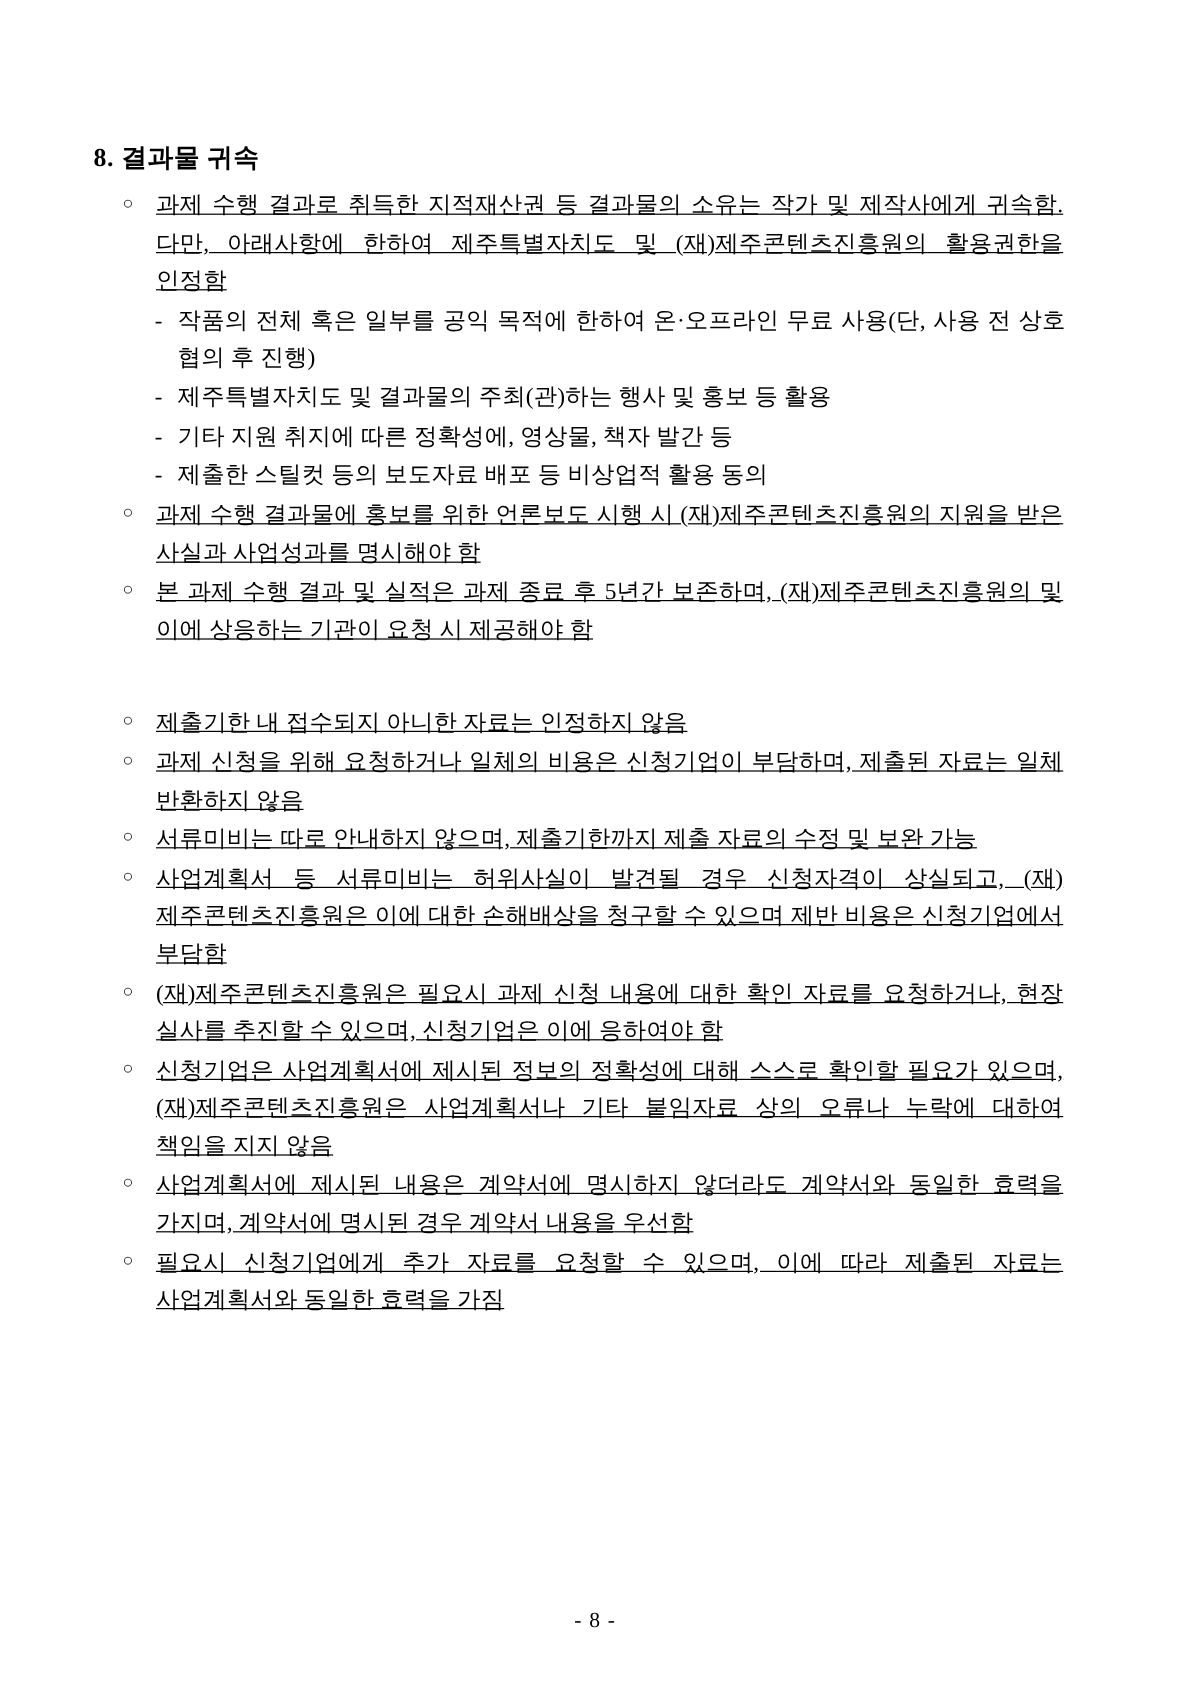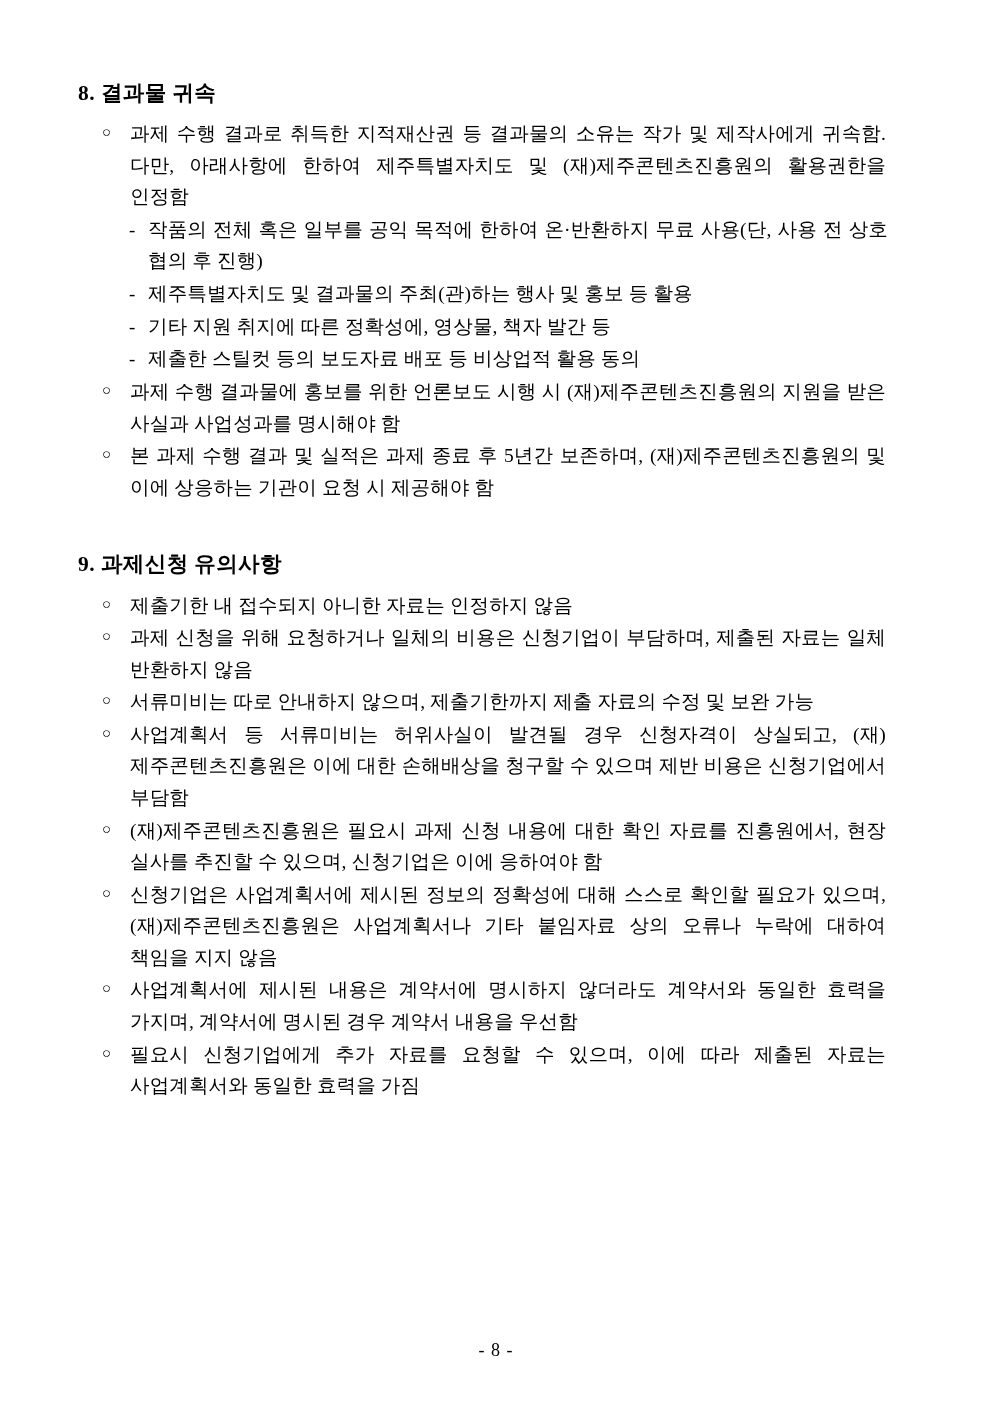--- a/index.html
+++ b/index.html
@@ -11,21 +11,21 @@
     width: 992px;
     min-height: 1403px;
     font-family: "Liberation Serif", "DejaVu Serif", serif;
     color: #000000;
     position: relative;
   }
   .page {
     width: 992px;
     min-height: 1403px;
     box-sizing: border-box;
-    padding: 78px 72px 40px 72px;
+    padding: 116px 72px 40px 72px;
     position: relative;
   }
   .section {
     margin-bottom: 6px;
   }
   .section-heading {
     font-size: 21.5px;
     font-weight: bold;
     letter-spacing: 0.4px;
     margin: 0 0 10px 6px;
@@ -72,20 +72,21 @@
   }
   li.item .text {
     flex: 1 1 auto;
     text-align: justify;
     text-justify: inter-character;
     word-break: keep-all;
     letter-spacing: 0.15px;
   }
   li.item.level1 .text {
     max-width: 756px;
+    text-decoration: underline;
   }
   li.item.level2 .text {
     max-width: 740px;
   }
   .gap-large {
     height: 40px;
   }
   .page-number {
     position: absolute;
     left: 0;
@@ -105,21 +106,21 @@
     <div class="section-heading">
       <span class="num">8.</span><span>결과물 귀속</span>
     </div>
     <ul class="items">
       <li class="item level1">
         <span class="marker circle">○</span>
         <span class="text">과제 수행 결과로 취득한 지적재산권 등 결과물의 소유는 작가 및 제작사에게 귀속함. 다만, 아래사항에 한하여 제주특별자치도 및 (재)제주콘텐츠진흥원의 활용권한을 인정함</span>
       </li>
       <li class="item level2">
         <span class="marker dash">-</span>
-        <span class="text">작품의 전체 혹은 일부를 공익 목적에 한하여 온·반환하지 무료 사용(단, 사용 전 상호 협의 후 진행)</span>
+        <span class="text">작품의 전체 혹은 일부를 공익 목적에 한하여 온·오프라인 무료 사용(단, 사용 전 상호 협의 후 진행)</span>
       </li>
       <li class="item level2">
         <span class="marker dash">-</span>
         <span class="text">제주특별자치도 및 결과물의 주최(관)하는 행사 및 홍보 등 활용</span>
       </li>
       <li class="item level2">
         <span class="marker dash">-</span>
         <span class="text">기타 지원 취지에 따른 정확성에, 영상물, 책자 발간 등</span>
       </li>
       <li class="item level2">
@@ -133,43 +134,40 @@
       <li class="item level1">
         <span class="marker circle">○</span>
         <span class="text">본 과제 수행 결과 및 실적은 과제 종료 후 5년간 보존하며, (재)제주콘텐츠진흥원의 및 이에 상응하는 기관이 요청 시 제공해야 함</span>
       </li>
     </ul>
   </div>
 
   <div class="gap-large"></div>
 
   <div class="section">
-    <div class="section-heading">
-      <span class="num">9.</span><span>과제신청 유의사항</span>
-    </div>
     <ul class="items">
       <li class="item level1">
         <span class="marker circle">○</span>
         <span class="text">제출기한 내 접수되지 아니한 자료는 인정하지 않음</span>
       </li>
       <li class="item level1">
         <span class="marker circle">○</span>
         <span class="text">과제 신청을 위해 요청하거나 일체의 비용은 신청기업이 부담하며, 제출된 자료는 일체 반환하지 않음</span>
       </li>
       <li class="item level1">
         <span class="marker circle">○</span>
         <span class="text">서류미비는 따로 안내하지 않으며, 제출기한까지 제출 자료의 수정 및 보완 가능</span>
       </li>
       <li class="item level1">
         <span class="marker circle">○</span>
         <span class="text">사업계획서 등 서류미비는 허위사실이 발견될 경우 신청자격이 상실되고, (재)제주콘텐츠진흥원은 이에 대한 손해배상을 청구할 수 있으며 제반 비용은 신청기업에서 부담함</span>
       </li>
       <li class="item level1">
         <span class="marker circle">○</span>
-        <span class="text">(재)제주콘텐츠진흥원은 필요시 과제 신청 내용에 대한 확인 자료를 진흥원에서, 현장 실사를 추진할 수 있으며, 신청기업은 이에 응하여야 함</span>
+        <span class="text">(재)제주콘텐츠진흥원은 필요시 과제 신청 내용에 대한 확인 자료를 요청하거나, 현장 실사를 추진할 수 있으며, 신청기업은 이에 응하여야 함</span>
       </li>
       <li class="item level1">
         <span class="marker circle">○</span>
         <span class="text">신청기업은 사업계획서에 제시된 정보의 정확성에 대해 스스로 확인할 필요가 있으며, (재)제주콘텐츠진흥원은 사업계획서나 기타 붙임자료 상의 오류나 누락에 대하여 책임을 지지 않음</span>
       </li>
       <li class="item level1">
         <span class="marker circle">○</span>
         <span class="text">사업계획서에 제시된 내용은 계약서에 명시하지 않더라도 계약서와 동일한 효력을 가지며, 계약서에 명시된 경우 계약서 내용을 우선함</span>
       </li>
       <li class="item level1">

